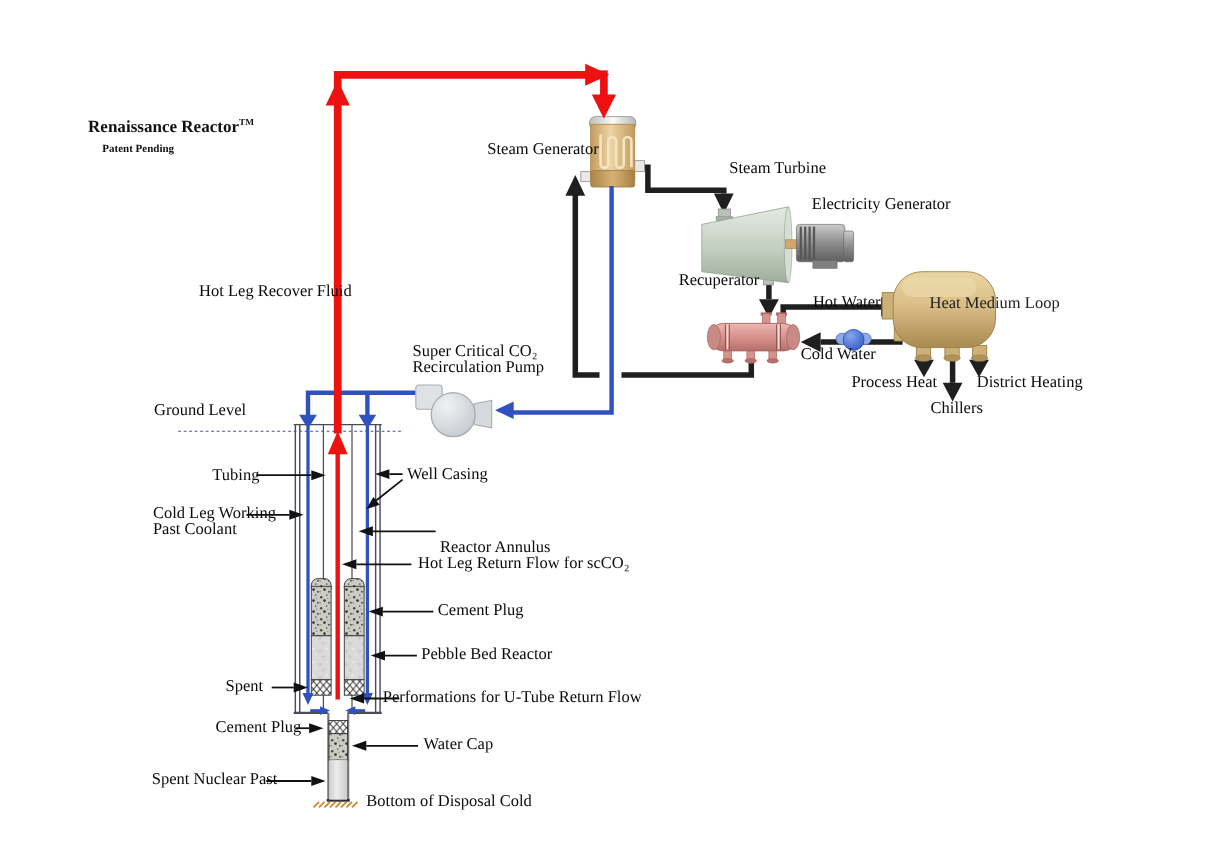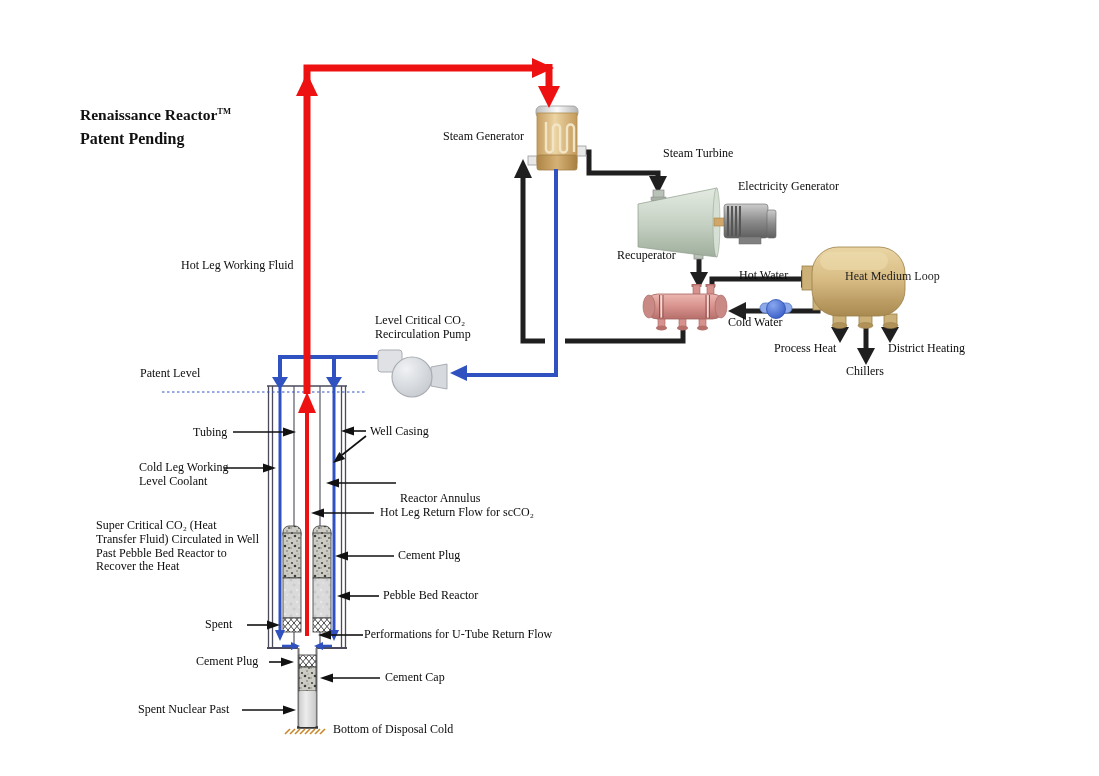--- a/index.html
+++ b/index.html
@@ -1,23 +1,23 @@
 <!DOCTYPE html>
 <html><head>
 <meta charset="utf-8">
 <style>
   html,body{margin:0;padding:0;background:#fff;}
   #canvas{position:relative;width:1099px;height:776px;background:#ffffff;overflow:hidden;
           font-family:Liberation Serif, serif;}
   svg{position:absolute;left:0;top:0;}
-  .lbl{position:absolute;font-size:12px;color:#0b0b0b;white-space:nowrap;line-height:13px;}
+  .lbl{position:absolute;font-size:15px;color:#0b0b0b;white-space:nowrap;line-height:13px;}
   .lbl2{line-height:13.5px;}
   #title{position:absolute;left:80px;top:106px;font-size:15.5px;font-weight:bold;color:#111;}
   #title sup{font-size:8.5px;}
-  #subtitle{position:absolute;left:80px;top:130px;font-size:16px;font-weight:bold;color:#111;}
+  #subtitle{position:absolute;left:93px;top:130px;font-size:10px;font-weight:bold;color:#111;}
 </style>
 </head>
 <body>
 
 <div id="canvas">
 
 <svg width="1099" height="776" viewBox="0 0 1099 776">
   <defs>
     <linearGradient id="gradTan" x1="0" y1="0" x2="1" y2="0">
       <stop offset="0" stop-color="#c59c5f"></stop>
@@ -315,46 +315,40 @@
 <div class="lbl" style="left:738px;top:180px">Electricity Generator</div>
 <div class="lbl" style="left:617px;top:249px">Recuperator</div>
 <div class="lbl" style="left:739px;top:269px">Hot Water</div>
 <div class="lbl" style="left:728px;top:316px">Cold Water</div>
 <div class="lbl" style="left:845px;top:270px;color:#222">Heat Medium Loop</div>
 <div class="lbl" style="left:774px;top:342px">Process Heat</div>
 <div class="lbl" style="left:846px;top:365px">Chillers</div>
 <div class="lbl" style="left:888px;top:342px">District Heating</div>
 
 <div class="lbl lbl2" style="left:375px;top:314px">
-  <div>Level Critical CO₂</div>
+  <div>Super Critical CO₂</div>
   <div>Recirculation Pump</div>
 </div>
 
-<div class="lbl" style="left:181px;top:259px">Hot Leg Working Fluid</div>
-<div class="lbl" style="left:140px;top:367px">Patent Level</div>
+<div class="lbl" style="left:181px;top:259px">Hot Leg Recover Fluid</div>
+<div class="lbl" style="left:140px;top:367px">Ground Level</div>
 <div class="lbl" style="left:193px;top:426px">Tubing</div>
 <div class="lbl" style="left:370px;top:425px">Well Casing</div>
 
 <div class="lbl lbl2" style="left:139px;top:461px">
   <div>Cold Leg Working</div>
-  <div>Level Coolant</div>
+  <div>Past Coolant</div>
 </div>
 
 <div class="lbl" style="left:400px;top:492px">Reactor Annulus</div>
 <div class="lbl" style="left:380px;top:506px">Hot Leg Return Flow for scCO₂</div>
 
-<div class="lbl" style="left:96px;top:519px;line-height:13.8px">
-  <div>Super Critical CO₂ (Heat</div>
-  <div>Transfer Fluid) Circulated in Well</div>
-  <div>Past Pebble Bed Reactor to</div>
-  <div>Recover the Heat</div>
-</div>
 
 <div class="lbl" style="left:398px;top:549px">Cement Plug</div>
 <div class="lbl" style="left:383px;top:589px">Pebble Bed Reactor</div>
 <div class="lbl" style="left:205px;top:618px">Spent</div>
-<div class="lbl" style="left:364px;top:628px">Performations for U-Tube Return Flow</div>
+<div class="lbl" style="left:348px;top:628px">Performations for U-Tube Return Flow</div>
 <div class="lbl" style="left:196px;top:655px">Cement Plug</div>
-<div class="lbl" style="left:385px;top:671px">Cement Cap</div>
+<div class="lbl" style="left:385px;top:671px">Water Cap</div>
 <div class="lbl" style="left:138px;top:703px">Spent Nuclear Past</div>
 <div class="lbl" style="left:333px;top:723px">Bottom of Disposal Cold</div>
 
 </div>
 
 </body></html>

